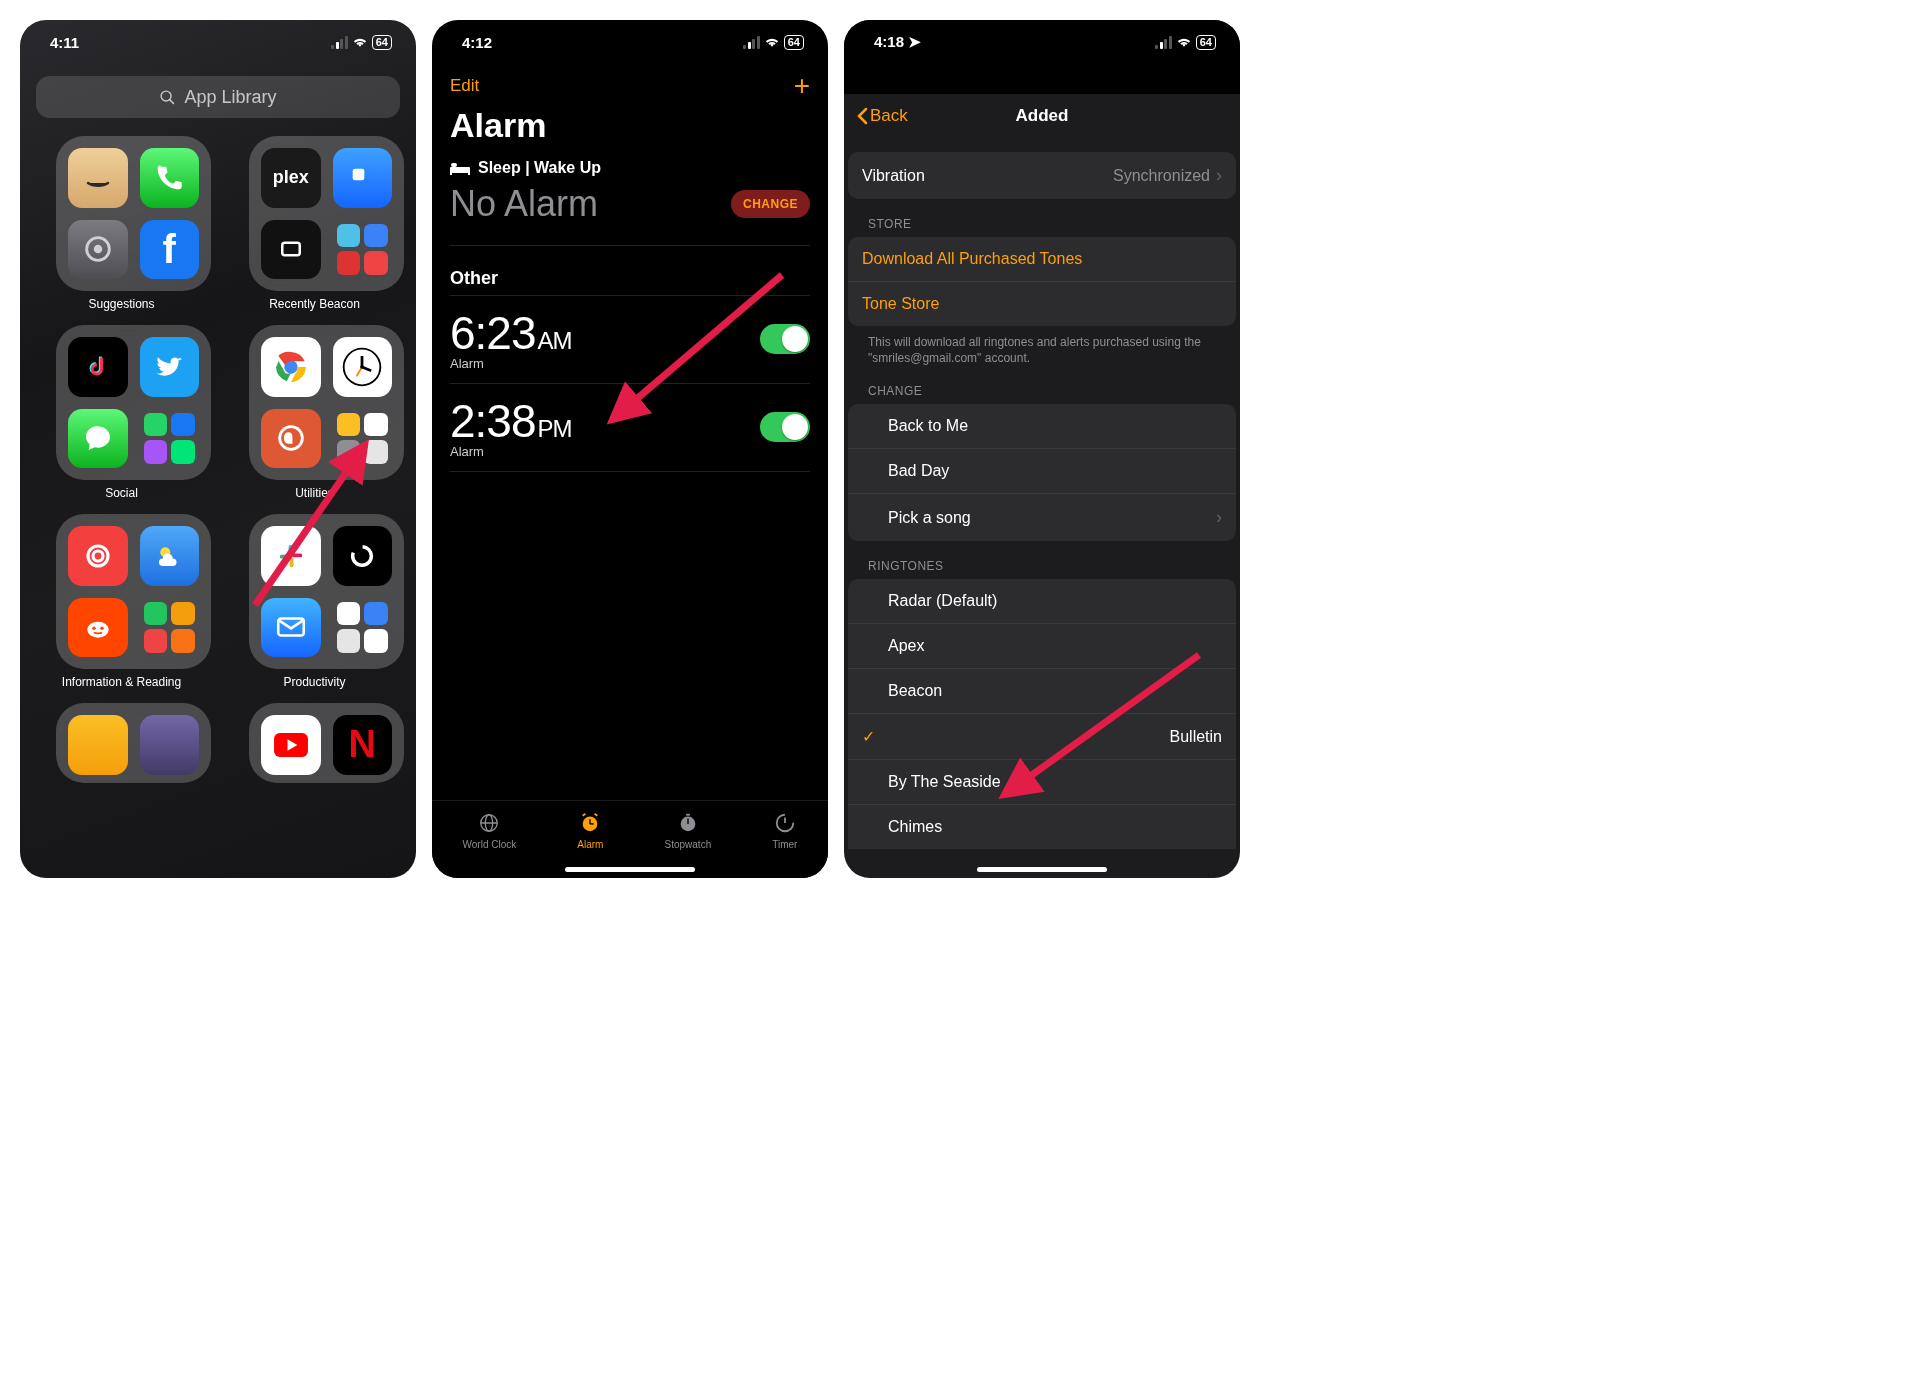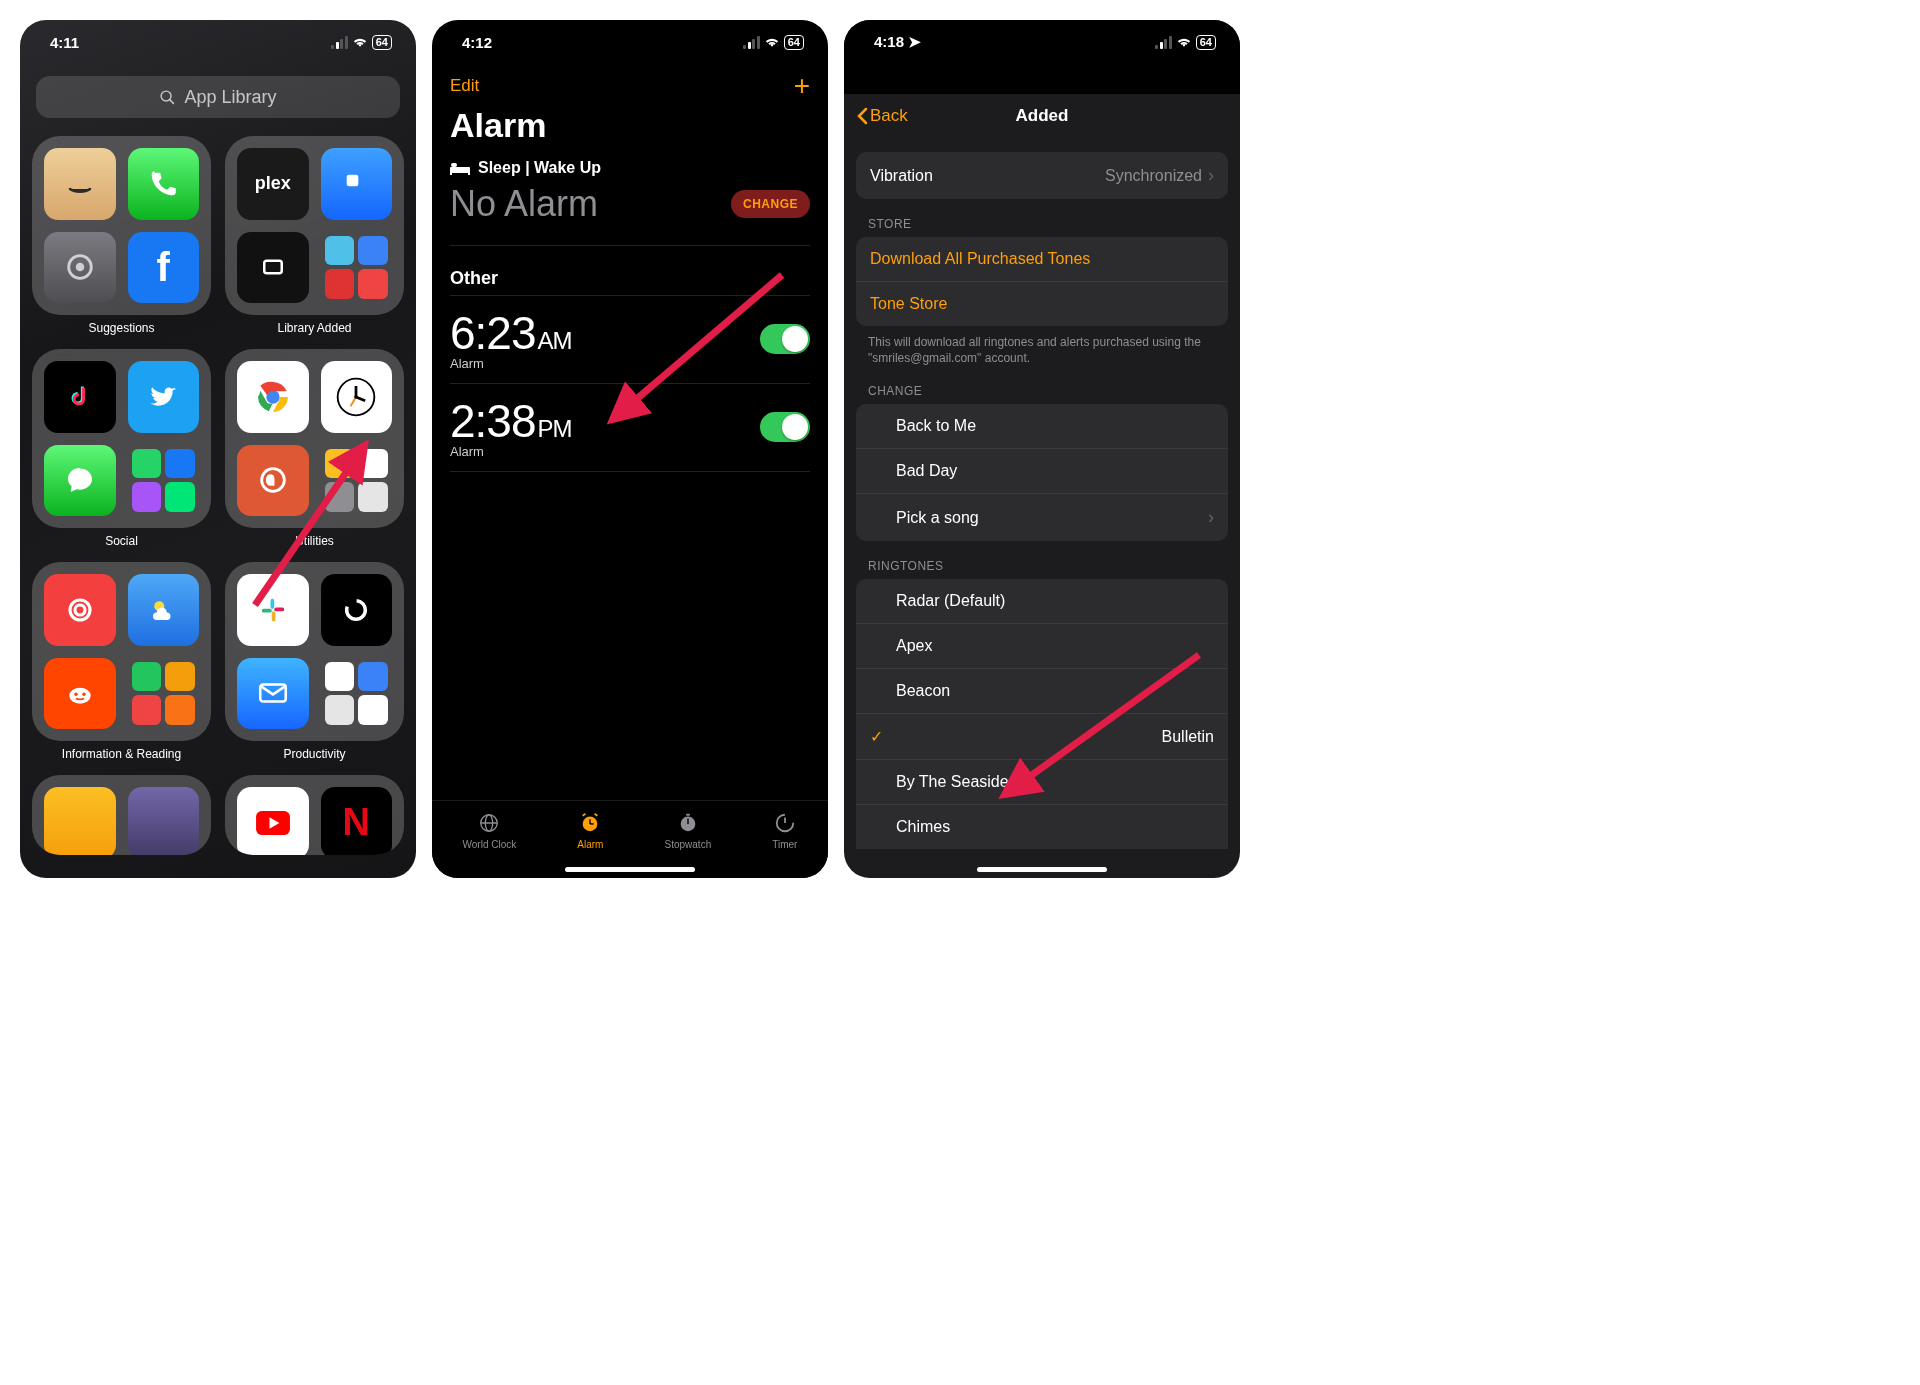--- a/index.html
+++ b/index.html
@@ -53,20 +53,21 @@
     font-size: 18px; gap:8px;
   }
   .folders { padding: 0 12px; display:grid; grid-template-columns: 1fr 1fr; gap: 14px 14px; }
   .folder {
     background: rgba(255,255,255,0.22);
     border-radius: 28px;
     padding: 12px;
     display:grid; grid-template-columns: 1fr 1fr; gap:12px;
     aspect-ratio: 1/1;
     backdrop-filter: blur(6px);
+    margin-left: 24px;
   }
   .folder-label { text-align:center; font-size:12px; color:#fff; margin-top:6px; grid-column: span 2; }
   .folders .fwrap { display:flex; flex-direction:column; }
   .app-icon {
     border-radius: 14px;
     width: 100%; aspect-ratio:1/1;
     display:flex; align-items:center; justify-content:center;
     font-size: 26px; font-weight:700;
     color:#fff;
   }
@@ -102,21 +103,21 @@
   .tab { display:flex; flex-direction:column; align-items:center; gap:4px; font-size:10px; color:#8e8e93;}
   .tab.active { color:#ff9f0a; }
   .tab-ic { width:24px; height:24px; display:flex; align-items:center; justify-content:center;}
   .homebar { position:absolute; bottom:6px; left:50%; transform:translateX(-50%); width:130px; height:5px; background:#fff; border-radius:3px;}
 
   
   .s3 { background:#1c1c1e; }
   .nav3 { display:flex; align-items:center; padding: 8px 12px; position:relative; height:44px;}
   .back-btn { color:#ff9f0a; font-size:17px; display:flex; align-items:center; gap:2px;}
   .nav-title { position:absolute; left:50%; transform:translateX(-50%); font-size:17px; font-weight:600;}
-  .grp { margin: 0 12px; background:#2c2c2e; border-radius:10px; overflow:hidden;}
+  .grp { margin: 0 4px; background:#2c2c2e; border-radius:10px; overflow:hidden;}
   .cell { padding: 13px 14px; font-size:16px; display:flex; align-items:center; justify-content:space-between; border-top:1px solid #3a3a3c;}
   .grp .cell:first-child { border-top:none; }
   .cell .val { color:#8e8e93; display:flex; align-items:center; gap:6px;}
   .chev { color:#636366; font-size:18px;}
   .grp-hdr { padding: 18px 24px 6px; font-size:12px; color:#8e8e93; letter-spacing:.5px;}
   .grp-ftr { padding: 8px 24px 0; font-size:12px; color:#8e8e93; line-height:1.35;}
   .cell.link { color:#ff9f0a; }
   .cell .chk { width:22px; color:#ff9f0a; font-size:16px; text-align:left;}
   .cell.song, .cell.tone { padding-left:14px; }
   .cell.song .lbl, .cell.tone .lbl { margin-left: 26px; }
@@ -191,21 +192,21 @@
               <rect x="5" y="7" width="14" height="10" rx="2" fill="none" stroke="#fff" stroke-width="2"></rect>
             </svg>
           </div>
         <div class="mini-grid">
           <div class="mi" style="background:#4fc1e9"></div>
             <div class="mi" style="background:#3b82f6"></div>
           <div class="mi" style="background:#d33"></div>
             <div class="mi" style="background:#ef4444"></div>
         </div>
       </div>
-      <div class="folder-label">Library Added</div>
+      <div class="folder-label">Recently Beacon</div>
     </div>
 
     <div class="fwrap">
       <div class="folder">
         <div class="app-icon" style="background:#000">
             <svg width="28" height="28" viewBox="0 0 24 24">
               <path d="M14 3v10a4 4 0 11-4-4" fill="none" stroke="#25f4ee" stroke-width="2.5"></path>
               <path d="M14 3v10a4 4 0 11-4-4" fill="none" stroke="#fe2c55" stroke-width="2.5" transform="translate(1,1)"></path>
             </svg>
           </div>

